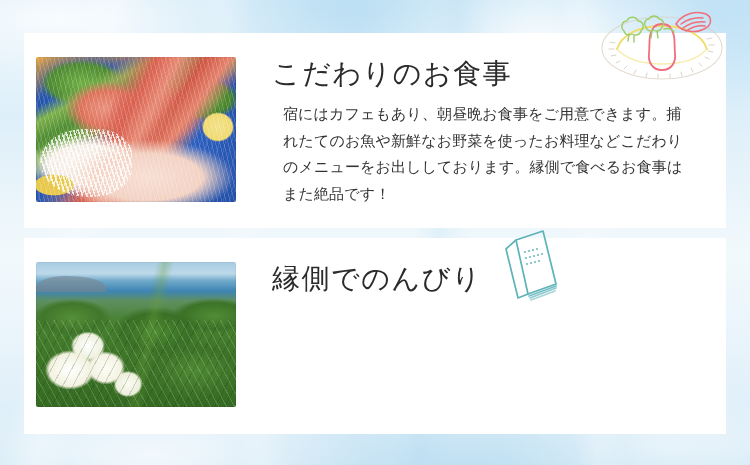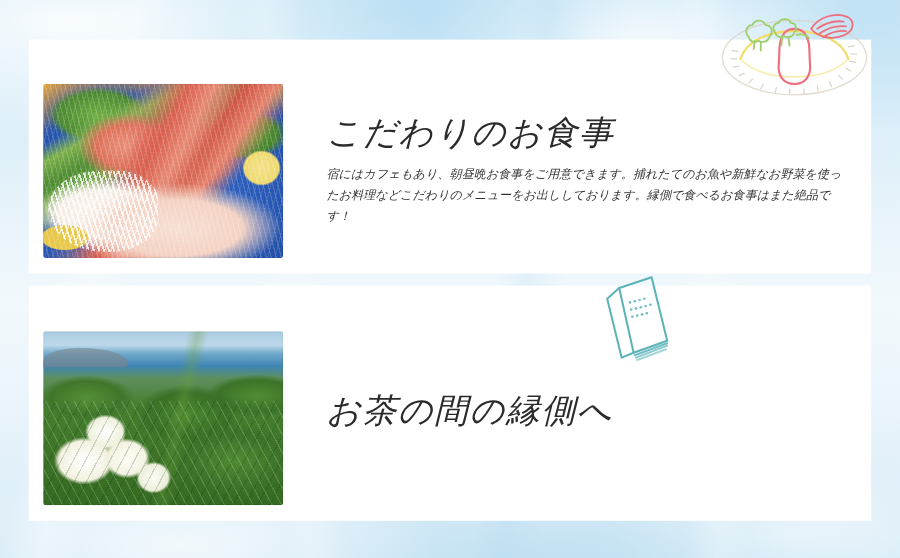--- a/index.html
+++ b/index.html
@@ -64,25 +64,24 @@
     left: 24px;
     width: 702px;
     background: #ffffff;
     box-sizing: border-box;
   }
   #card-1 { top: 33px;  height: 195px; }
   #card-2 { top: 238px; height: 196px; }
 
   .card-inner {
     display: flex;
-    align-items: center;
+    align-items: flex-start;
     height: 100%;
     padding: 24px 0 0 12px;
     box-sizing: border-box;
-    font-style: italic;
   }
 
   
   .photo {
     position: relative;
     width: 200px;
     height: 145px;
     flex: 0 0 200px;
     overflow: hidden;
     border-radius: 2px;
@@ -181,25 +180,25 @@
     font-size: 28px;
     line-height: 1.18;
     color: #2b2b2b;
     letter-spacing: .055em;
     font-weight: 400;
     margin: 0 0 9px 0;
     white-space: nowrap;
   }
   .sec-body {
     font-family: "Liberation Serif", "DejaVu Serif", serif;
-    font-size: 10px;
+    font-size: 15px;
     line-height: 1.78;
     color: #333333;
     letter-spacing: .008em;
-    margin: 0;
+    margin: 11px;
     text-align: left;
   }
 
   
   .deco {
     position: absolute;
     pointer-events: none;
   }
   #deco-sashimi-plate {
     left: 596px;
@@ -241,21 +240,21 @@
 
   <section class="card" id="card-2">
     <div class="card-inner">
 
       <div class="photo ph-coast">
         <div class="hill"></div>
         <div class="leaves"></div>
       </div>
 
       <div class="text-col">
-        <h2 class="sec-title">お茶の間の縁側へ</h2>
+        <h2 class="sec-title">縁側でのんびり</h2>
       </div>
 
     </div>
   </section>
 
   <div class="deco" id="deco-sashimi-plate">
     <svg viewBox="0 0 132 84" width="132" height="84" fill="none">
 
       <ellipse cx="66" cy="48" rx="60" ry="31" stroke="#d9cfc0" stroke-width="1.1" opacity=".75"></ellipse>
 

